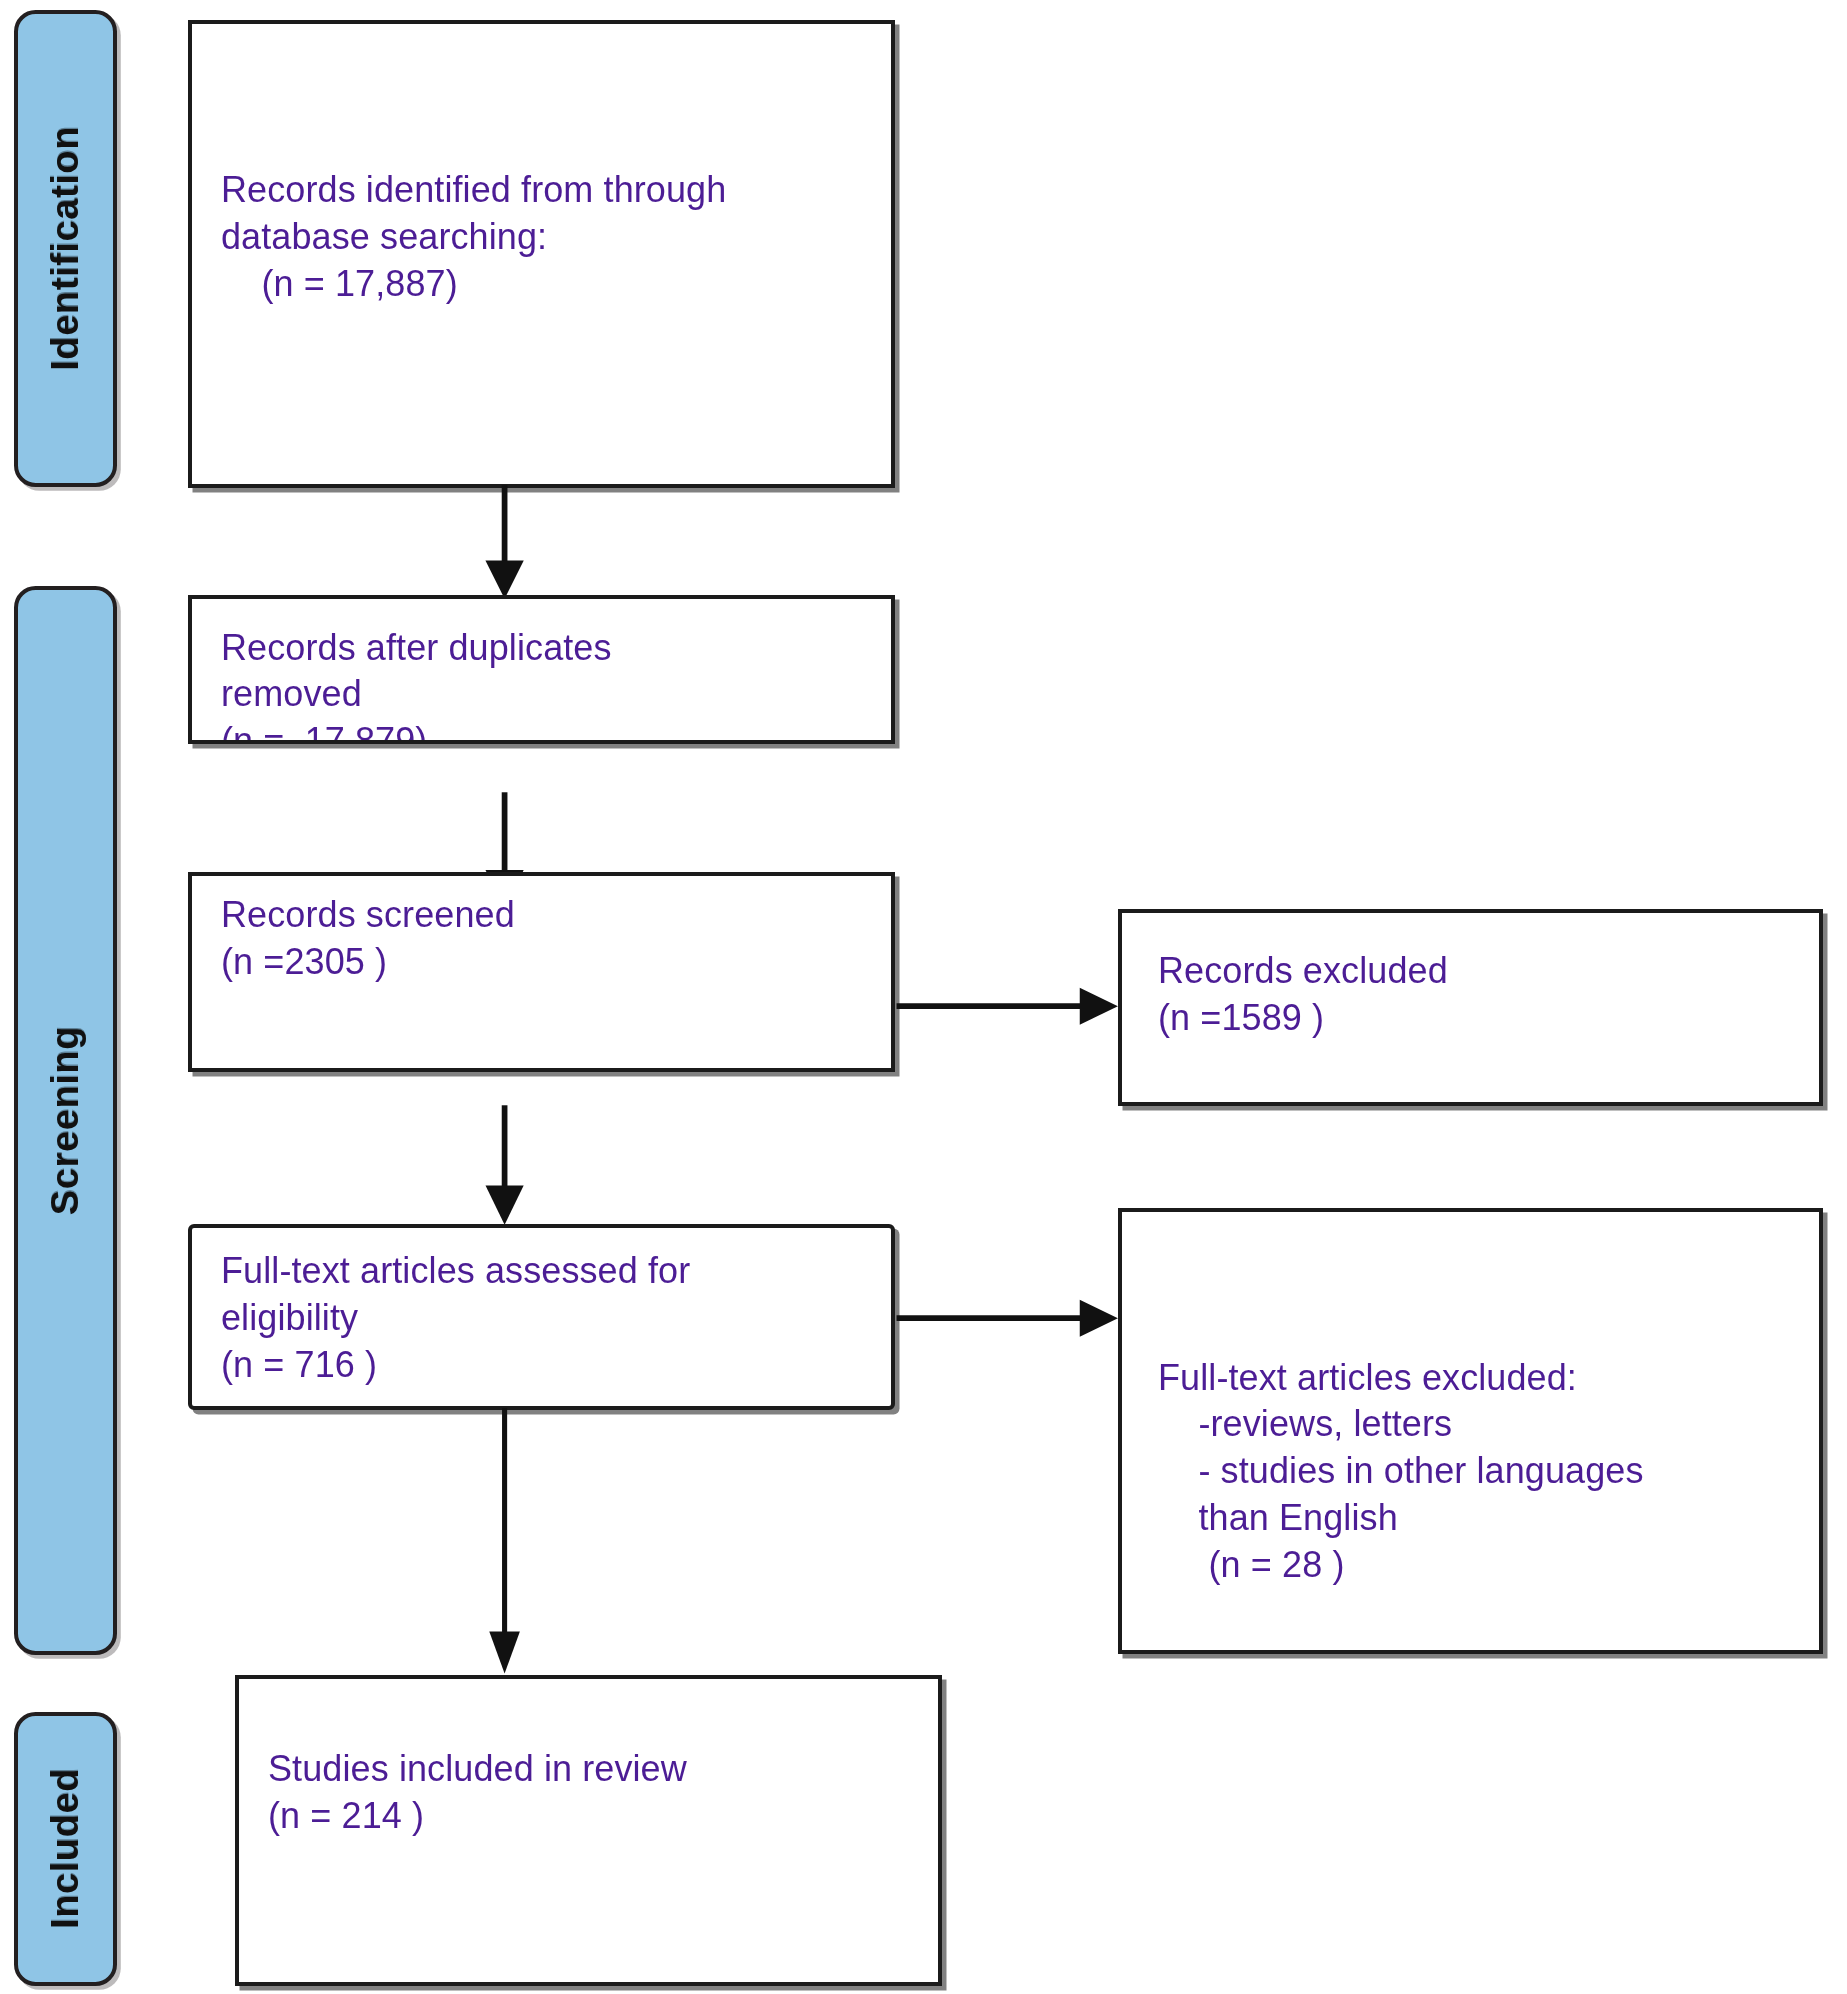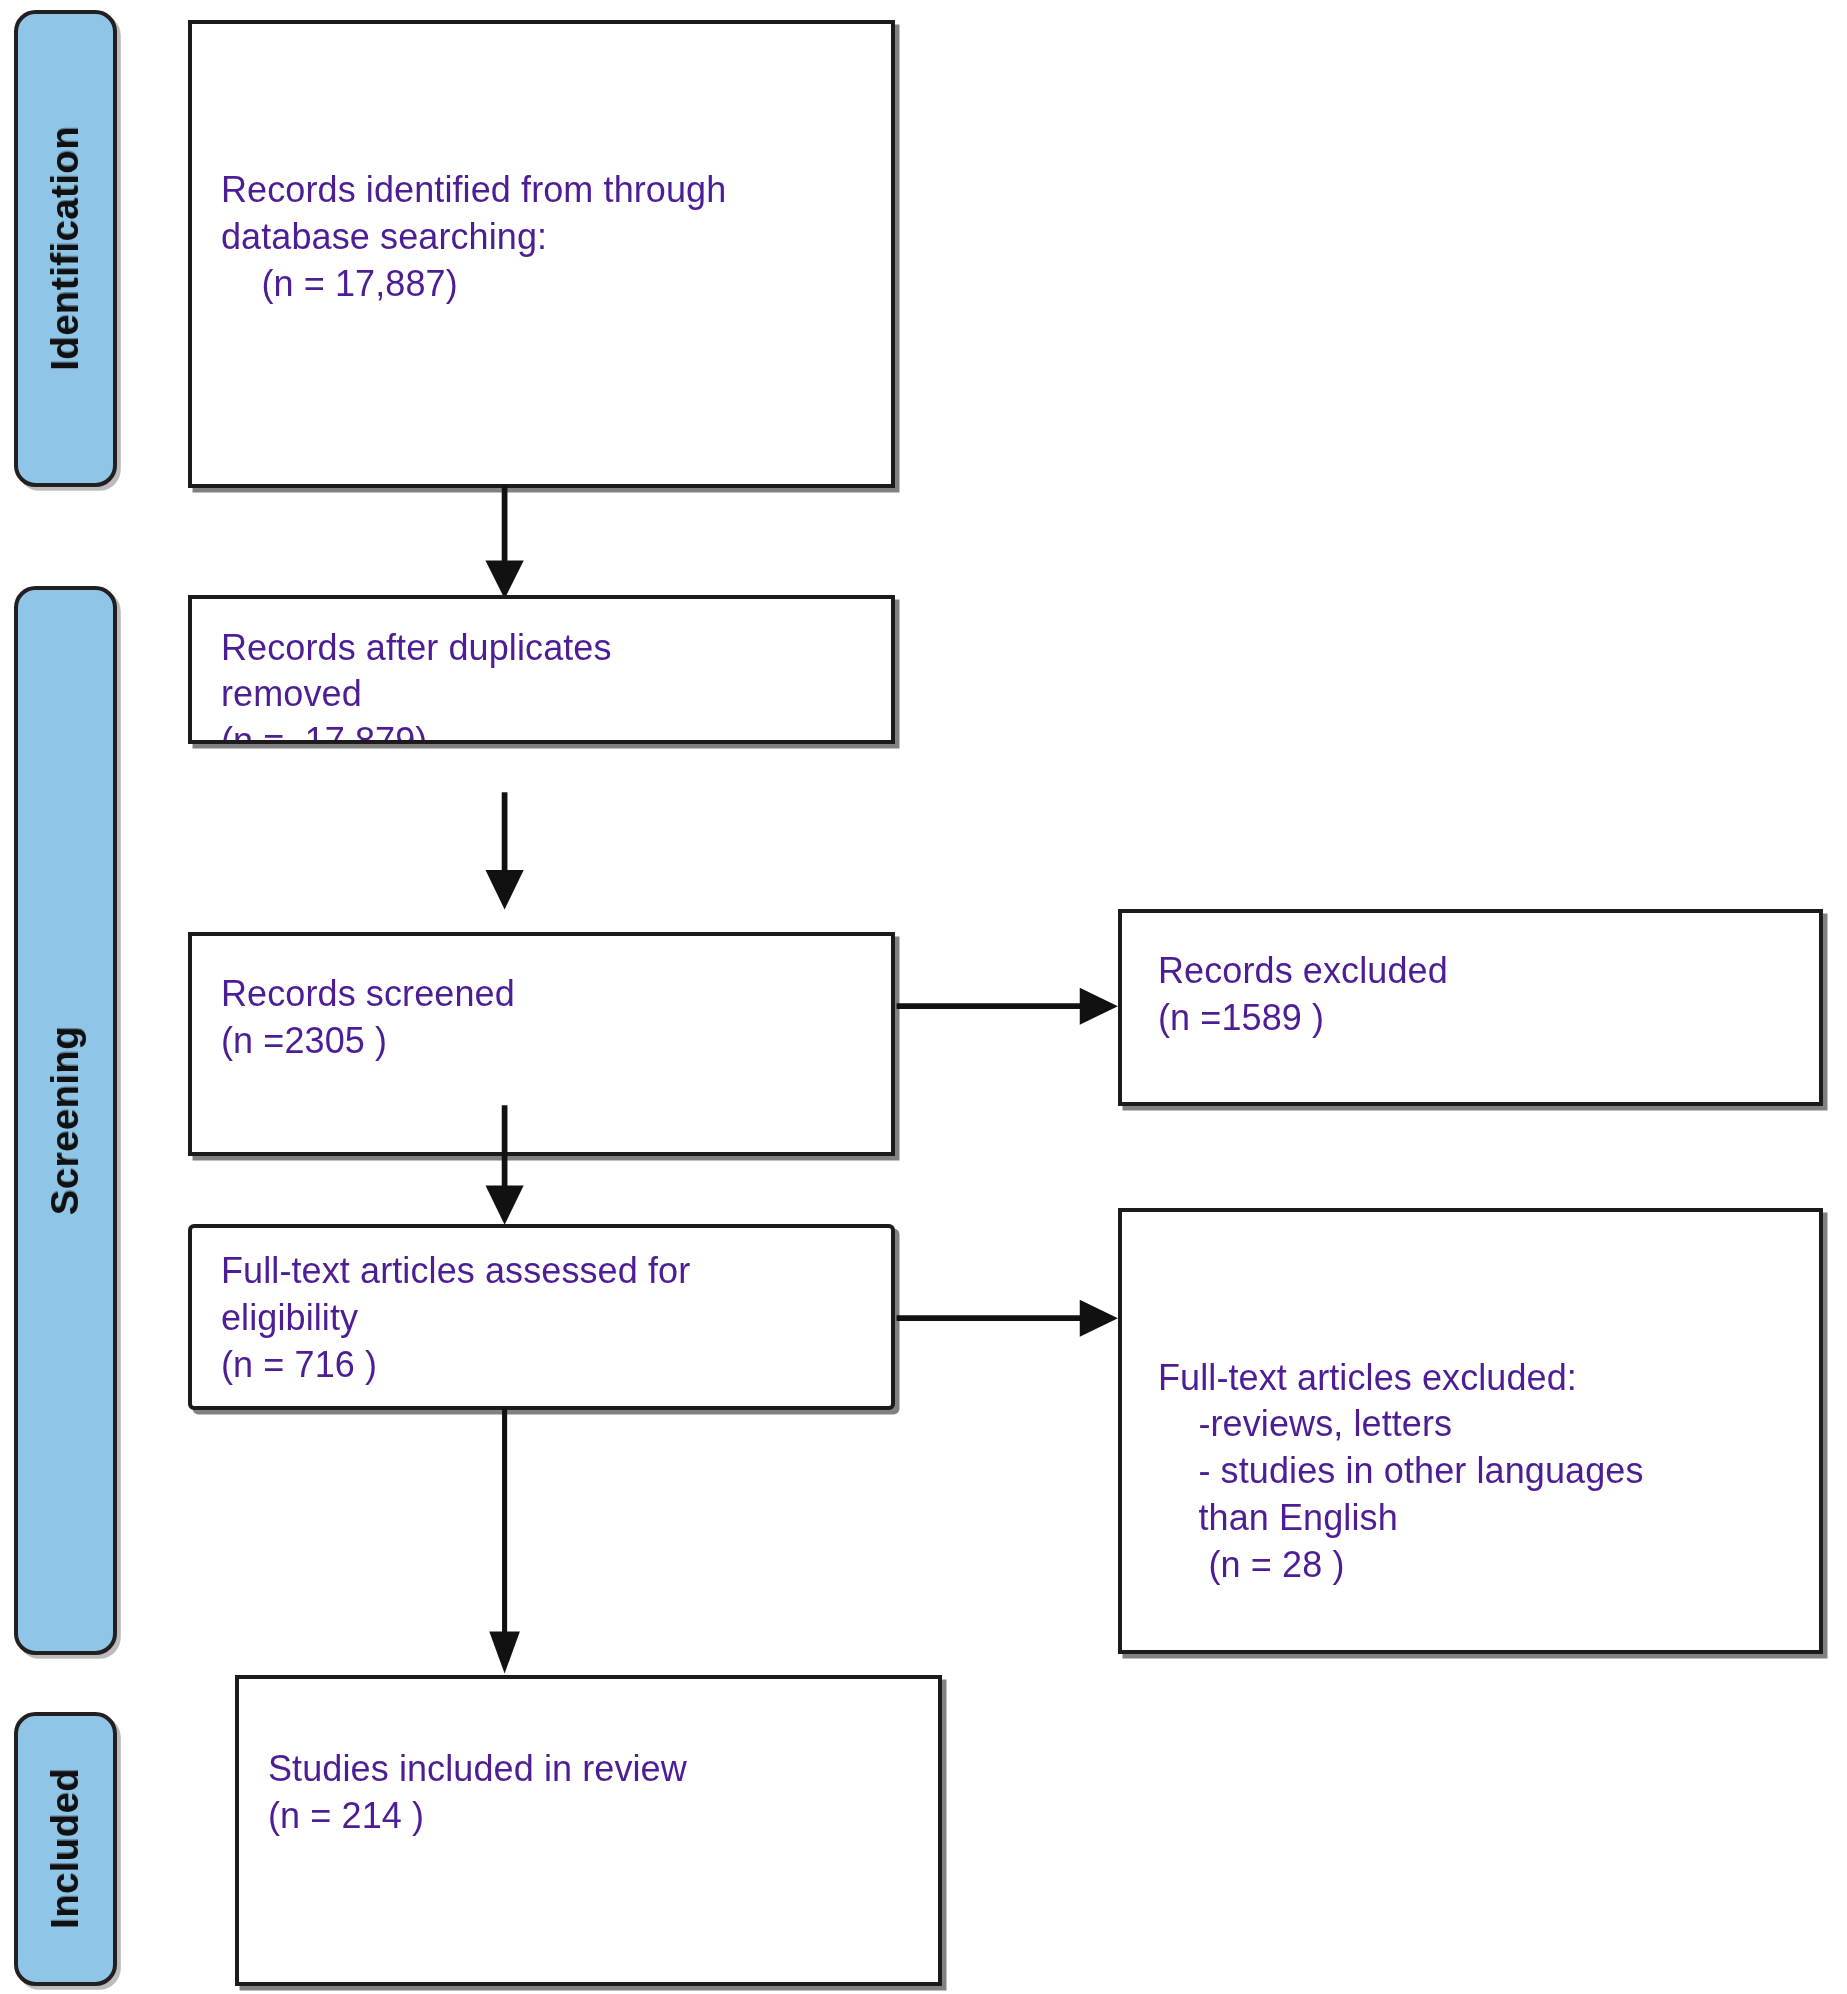--- a/index.html
+++ b/index.html
@@ -102,21 +102,21 @@
 (n =  17,879)</span>
   </div>
 
   <div class="connector" style="left:484px; top:791px; width:45px; height:121px;">
     <svg width="45" height="121" viewBox="0 0 70 190" aria-hidden="true">
       <line x1="32" y1="2" x2="32" y2="144" stroke="#111111" stroke-width="9"></line>
       <polygon points="32,186 2,124 62,124" fill="#111111"></polygon>
     </svg>
   </div>
 
-  <div class="flow-box" style="left:188px; top:932px; width:707px; height:224px; padding:35px 0 0 29px;">
+  <div class="flow-box" style="left:188px; top:872px; width:707px; height:200px; padding:16px 0 0 29px;">
     <span class="box-text">Records screened
 (n =2305 )</span>
   </div>
 
   <div class="connector" style="left:894px; top:985px; width:229px; height:45px;">
     <svg width="229" height="45" viewBox="0 0 360 70" aria-hidden="true">
       <line x1="4" y1="33" x2="300" y2="33" stroke="#111111" stroke-width="9"></line>
       <polygon points="352,33 292,4 292,62" fill="#111111"></polygon>
     </svg>
   </div>

